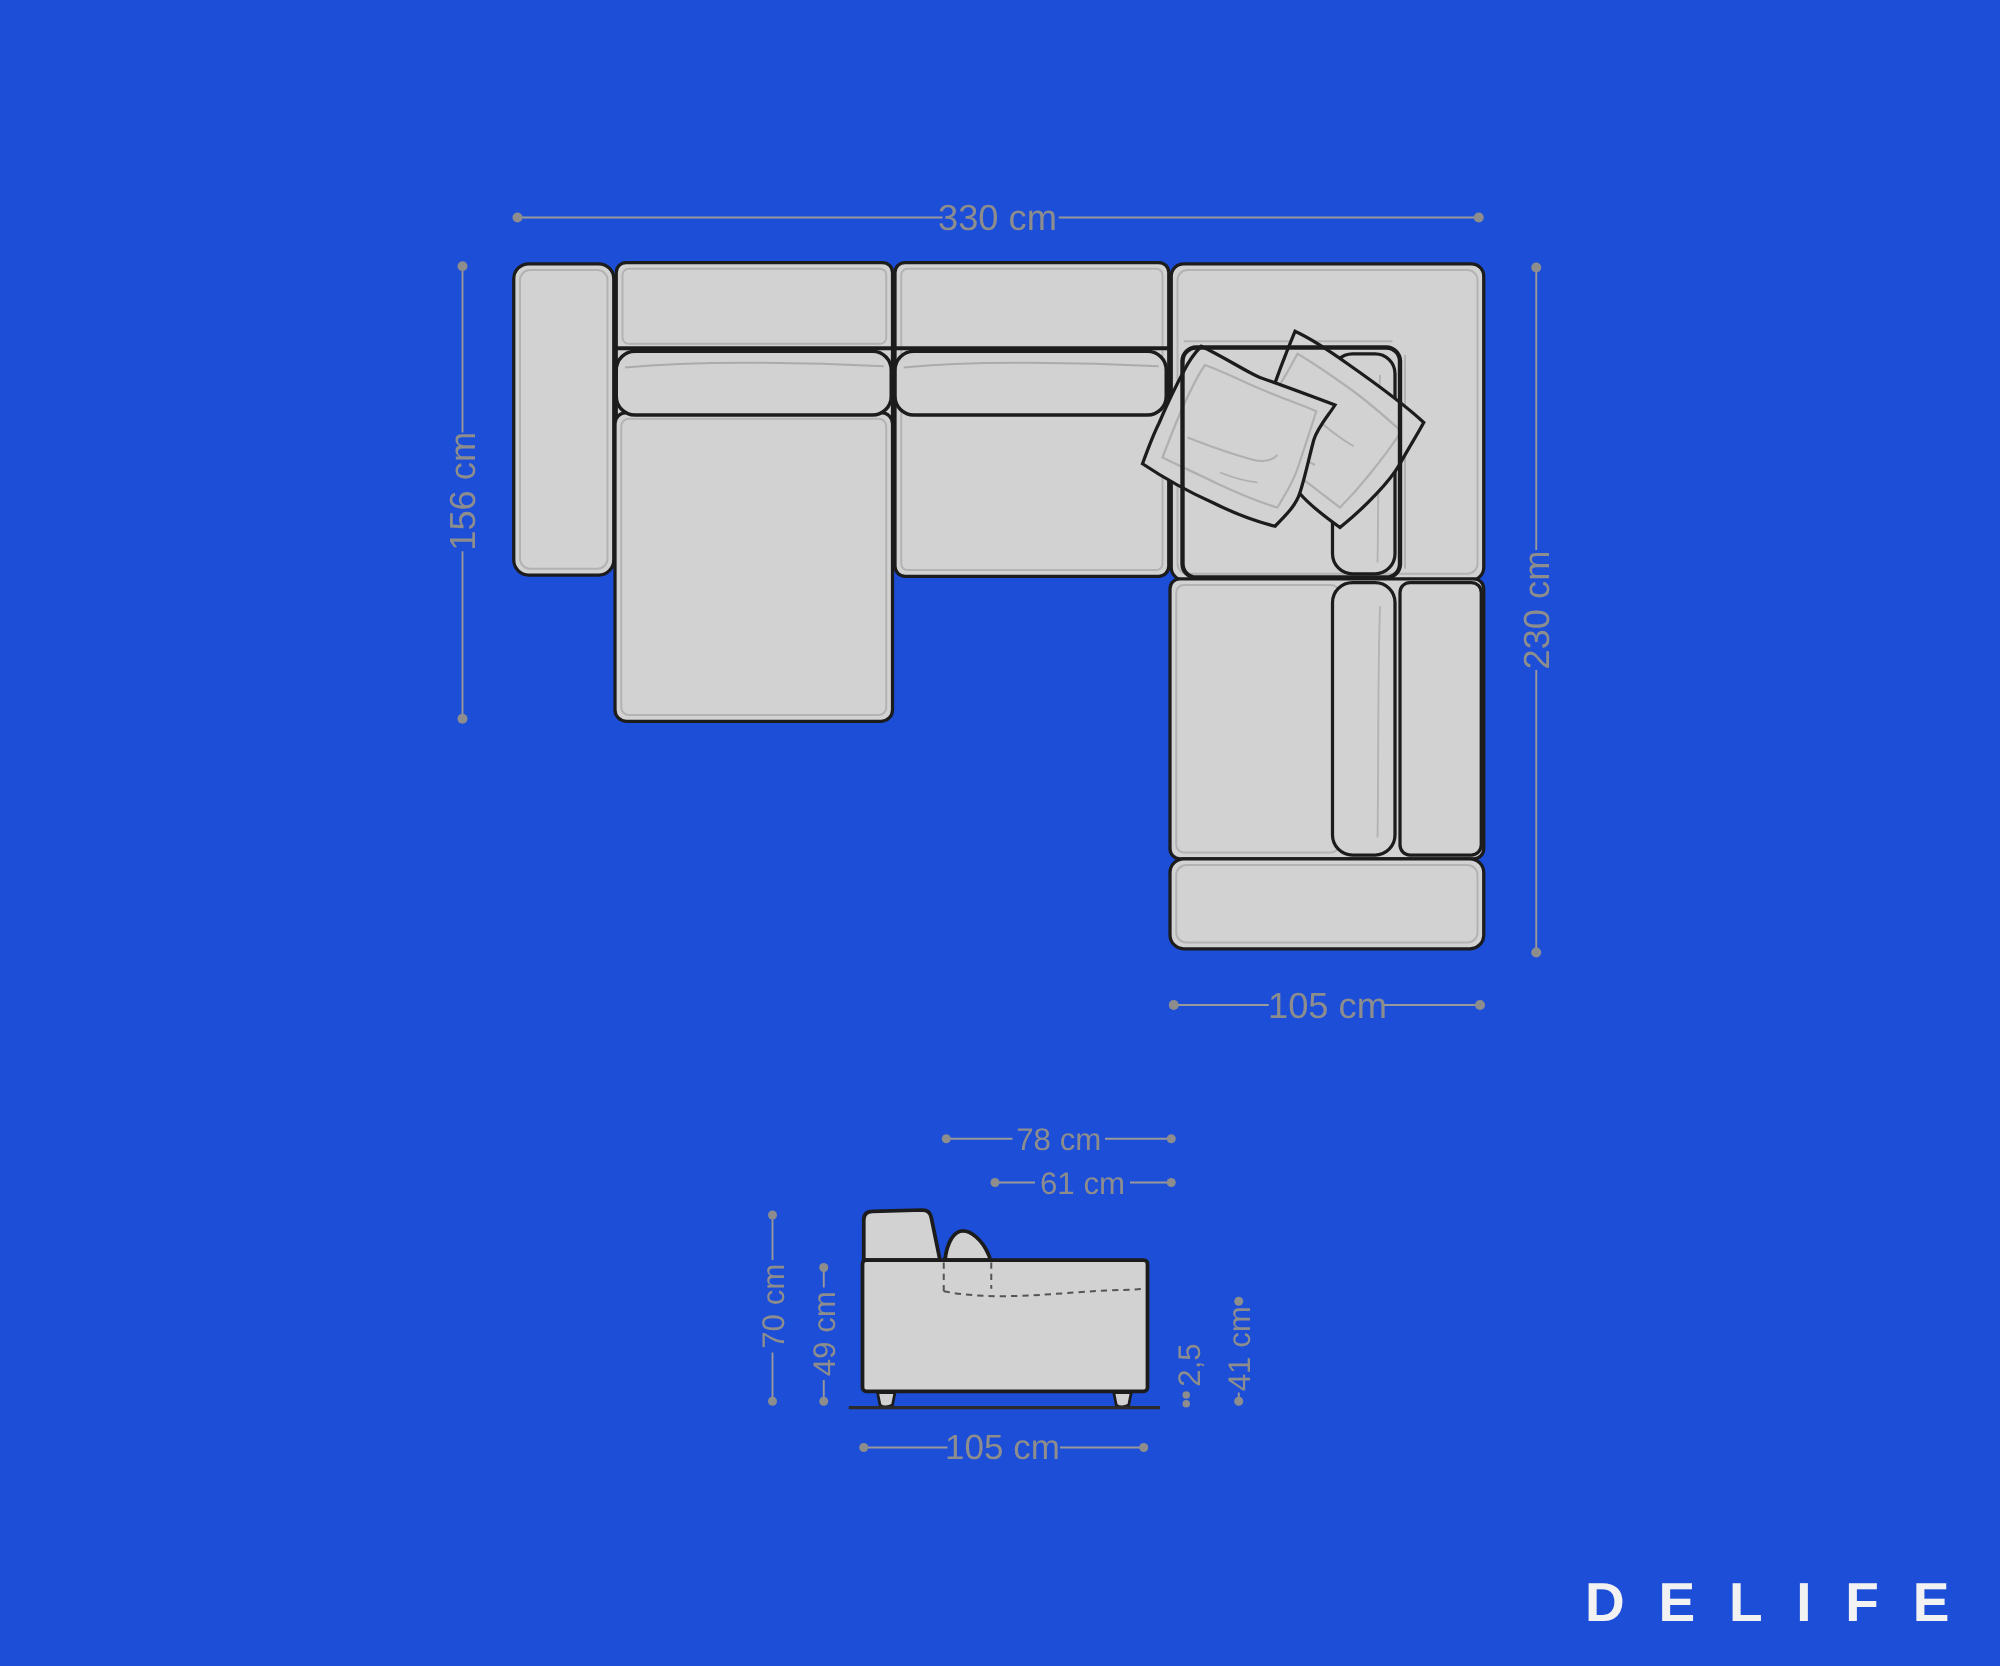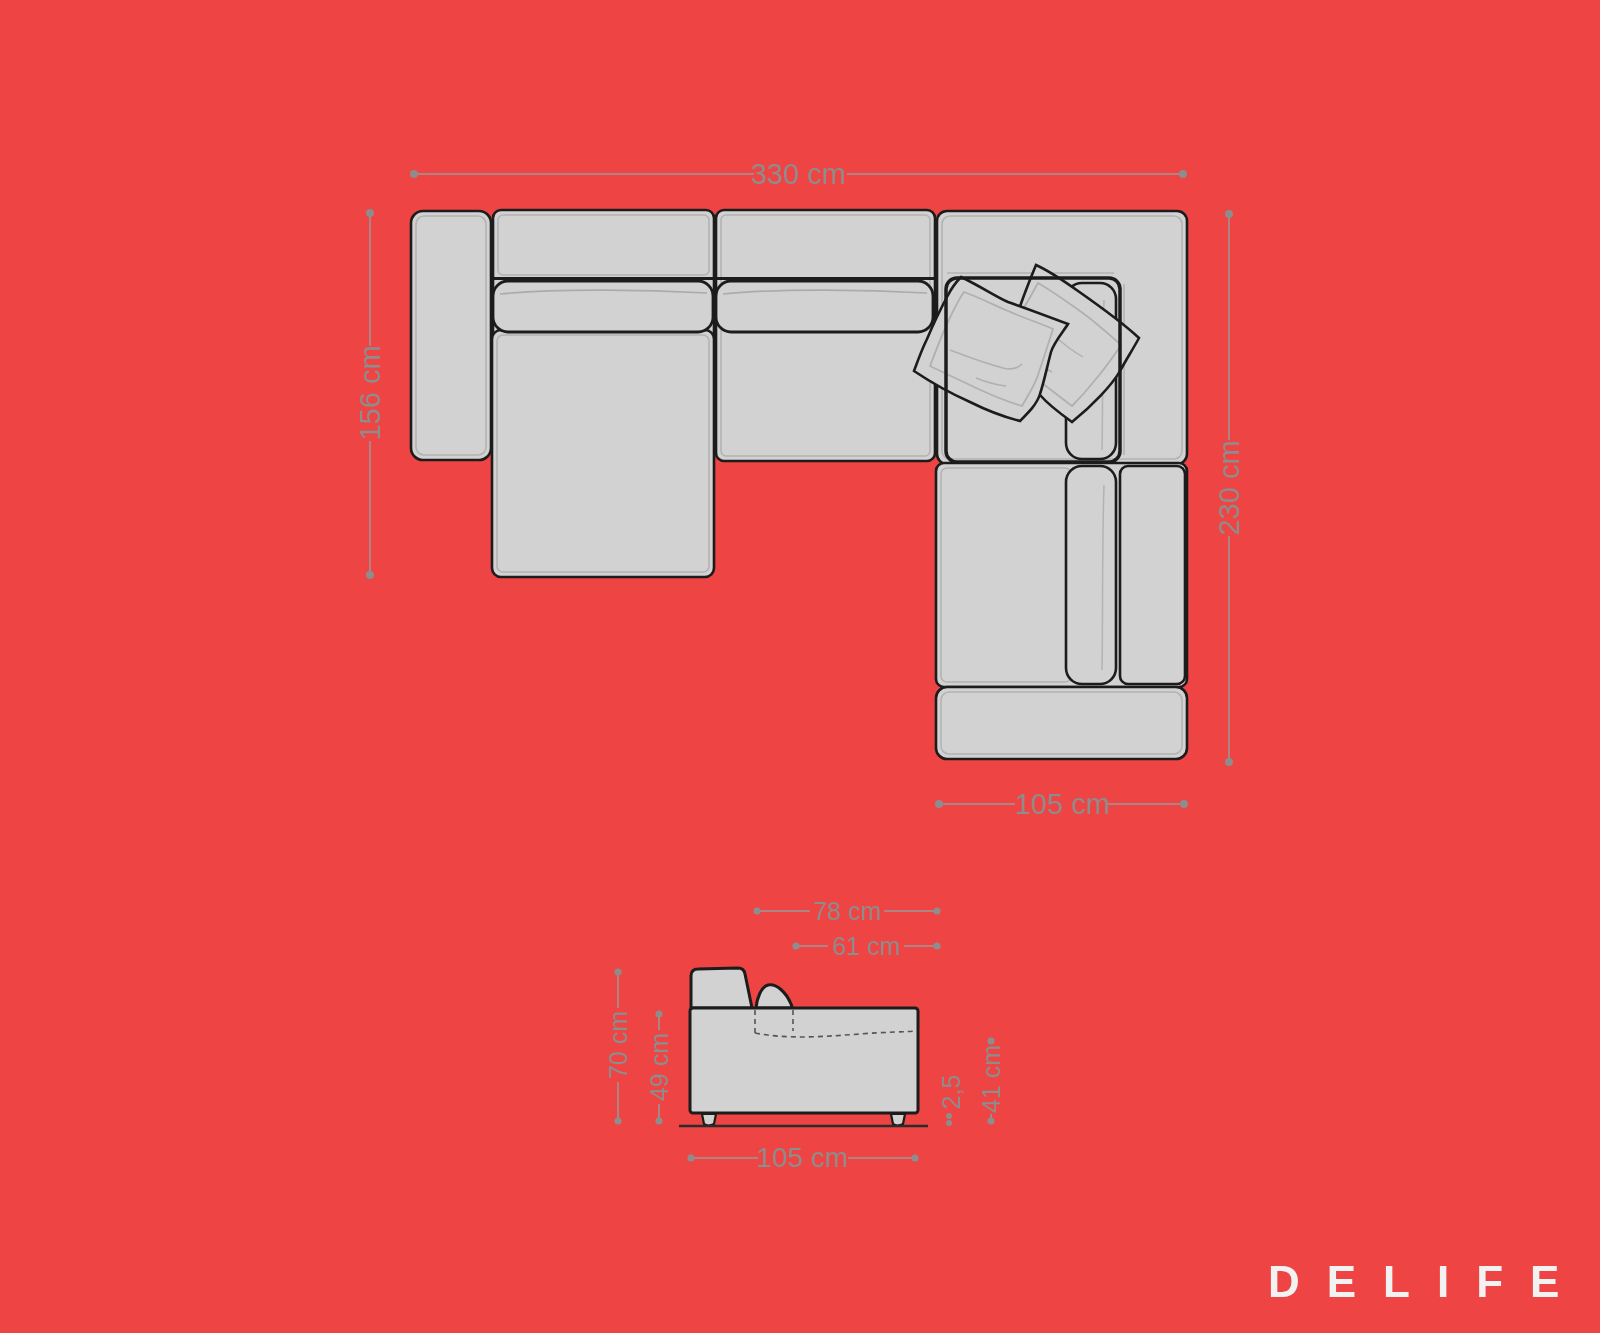--- a/index.html
+++ b/index.html
@@ -1,16 +1,16 @@
 <!DOCTYPE html>
 <html><head>
 <meta charset="utf-8">
 <style>
   html,body{margin:0;padding:0;background:#ffffff;}
-  .wrap{width:1600px;height:1333px;position:relative;background:#ef4444;overflow:hidden;}
+  .wrap{width:1600px;height:1333px;position:relative;background:#1d4ed8;overflow:hidden;}
   svg{display:block;}
   text{font-family:"Liberation Sans", sans-serif;}
 </style>
 </head>
 <body>
 <div class="wrap">
 <svg width="1600" height="1333" viewBox="0 0 1600 1333">
 
   <g fill="#d2d2d2" stroke="#1c1c1c" stroke-width="2.6">
 

